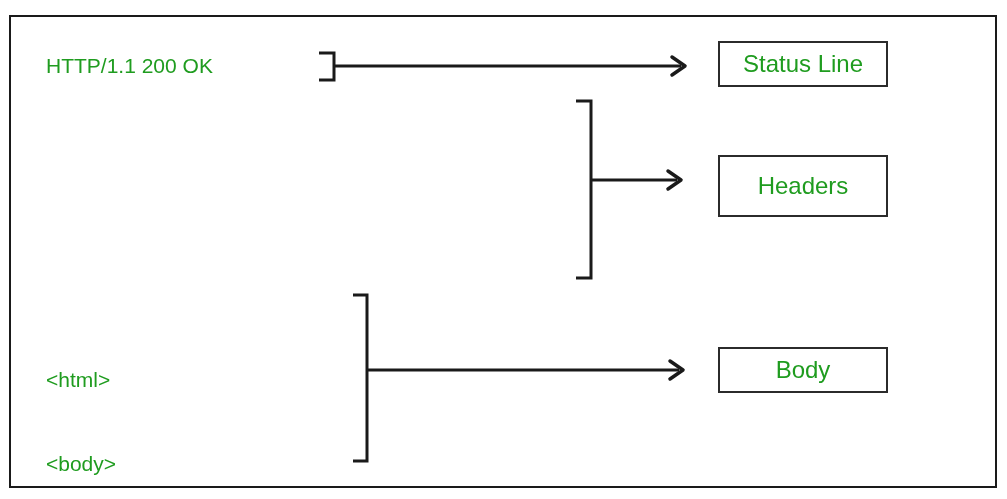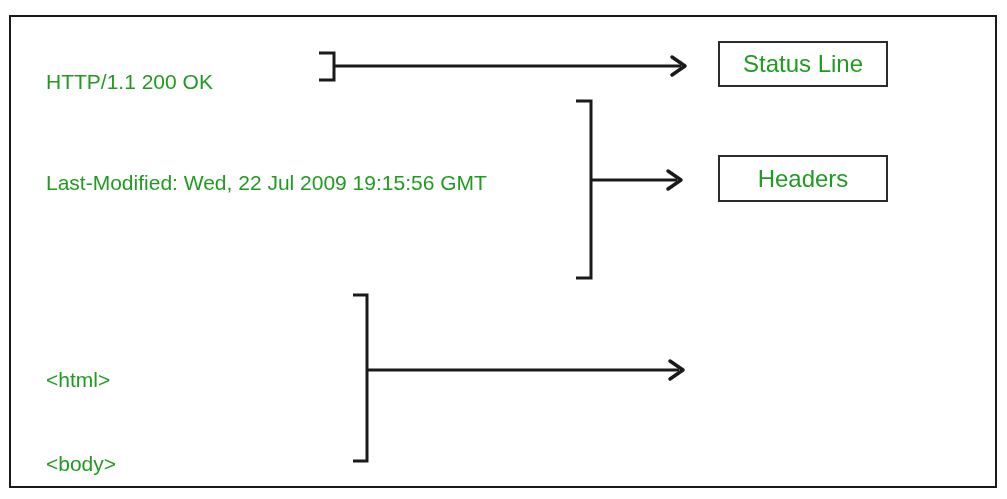--- a/index.html
+++ b/index.html
@@ -21,21 +21,21 @@
     border:2px solid var(--ink);
     background:#ffffff;
   }
   .green-text{
     position:absolute;
     color:var(--green);
     font-size:21px;
     line-height:28px;
     white-space:pre;
   }
-  #status-line-text{left:46px;top:52px;margin-top:16px;}
+  #status-line-text{left:46px;top:52px;}
   #headers-block{left:46px;top:113px;}
   #body-block{left:46px;top:310px;}
   .overlay{
     position:absolute;left:0;top:0;width:1007px;height:499px;
     pointer-events:none;
   }
   .overlay path, .overlay polyline, .overlay line{
     fill:none;
     stroke:var(--ink);
   }
@@ -44,33 +44,32 @@
     left:718px;
     width:170px;height:46px;
     border:2px solid #2b2b2b;
     background:#ffffff;
     display:flex;align-items:center;justify-content:center;
     color:var(--green);
     font-size:24px;
     box-sizing:border-box;
   }
   #status-box{top:41px;text-align:center;}
-  #headers-box{top:155px;height:47px;}
+  #headers-box{top:155px;height:62px;}
   #body-box{top:347px;}
 </style>
 </head>
 <body>
 
 <div class="canvas">
   <div class="frame"></div>
 
   <div id="status-line-text" class="green-text">HTTP/1.1 200 OK</div>
 
   <div id="headers-block" class="green-text">
-    <div>Last-Modified: Wed, 22 Jul 2009 19:15:56 GMT</div>
     
     
   </div>
 
   <div id="body-block" class="green-text">
     <div>&lt;html&gt;</div>
     <div>&lt;body&gt;</div>
     
     
     
@@ -90,13 +89,16 @@
     <line x1="367" y1="370" x2="679" y2="370" stroke-width="3"></line>
     <polyline points="670,361 683,370 670,379" stroke-width="3.5" stroke-linecap="round" stroke-linejoin="round"></polyline>
   </svg>
 
   <div id="status-box" class="label-box">
     <span>Status Line</span>
   </div>
   <div id="headers-box" class="label-box">
     <span>Headers</span>
   </div>
+  <div id="body-box" class="label-box">
+    <span>Body</span>
+  </div>
 </div>
 
 </body></html>

